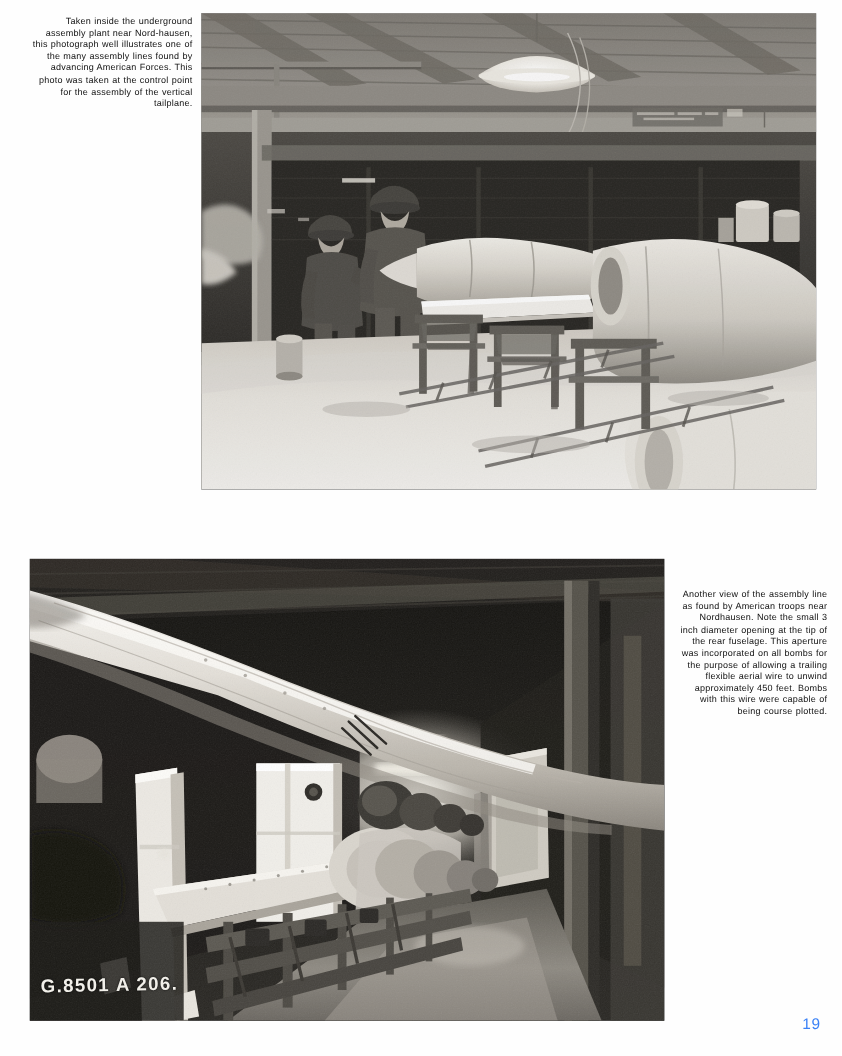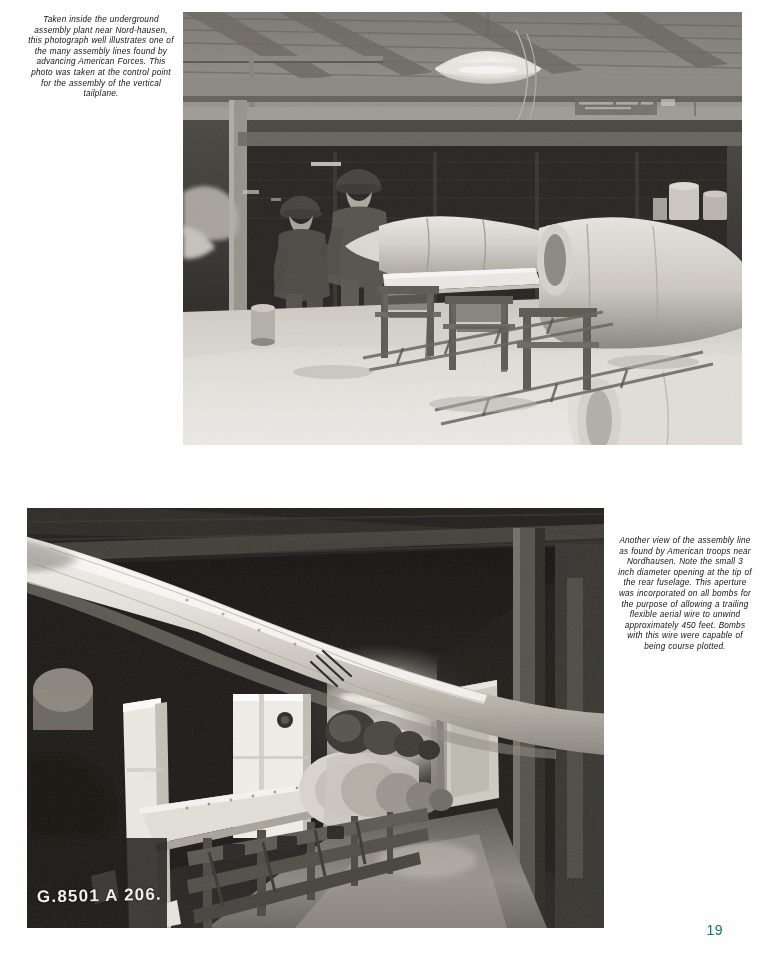--- a/index.html
+++ b/index.html
@@ -23,44 +23,43 @@
   }
 
   
   .caption {
     position: absolute;
     font-family: "Liberation Sans", sans-serif;
     font-size: 8.2px;
     line-height: 10.6px;
     letter-spacing: 0.22px;
     color: #111;
-    text-align: center;
+    text-align: right;
     white-space: pre-line;
     word-spacing: 0.4px;
-    font-style: italic;
   }
   #caption-top-left {
     left: 27px;
     top: 15px;
     width: 148px;
   }
   #caption-bottom-right {
     left: 618px;
     top: 536px;
     width: 134px;
   }
 
   
   #page-number {
     position: absolute;
-    right: 42px;
+    right: 19px;
     bottom: 22px;
     font-size: 14px;
     letter-spacing: 0.5px;
-    color: #0f766e;
+    color: #3b82f6;
   }
 
   
   .photo {
     position: absolute;
     overflow: hidden;
     background: #3a3a3a;
   }
   #photo-top {
     left: 183px;

